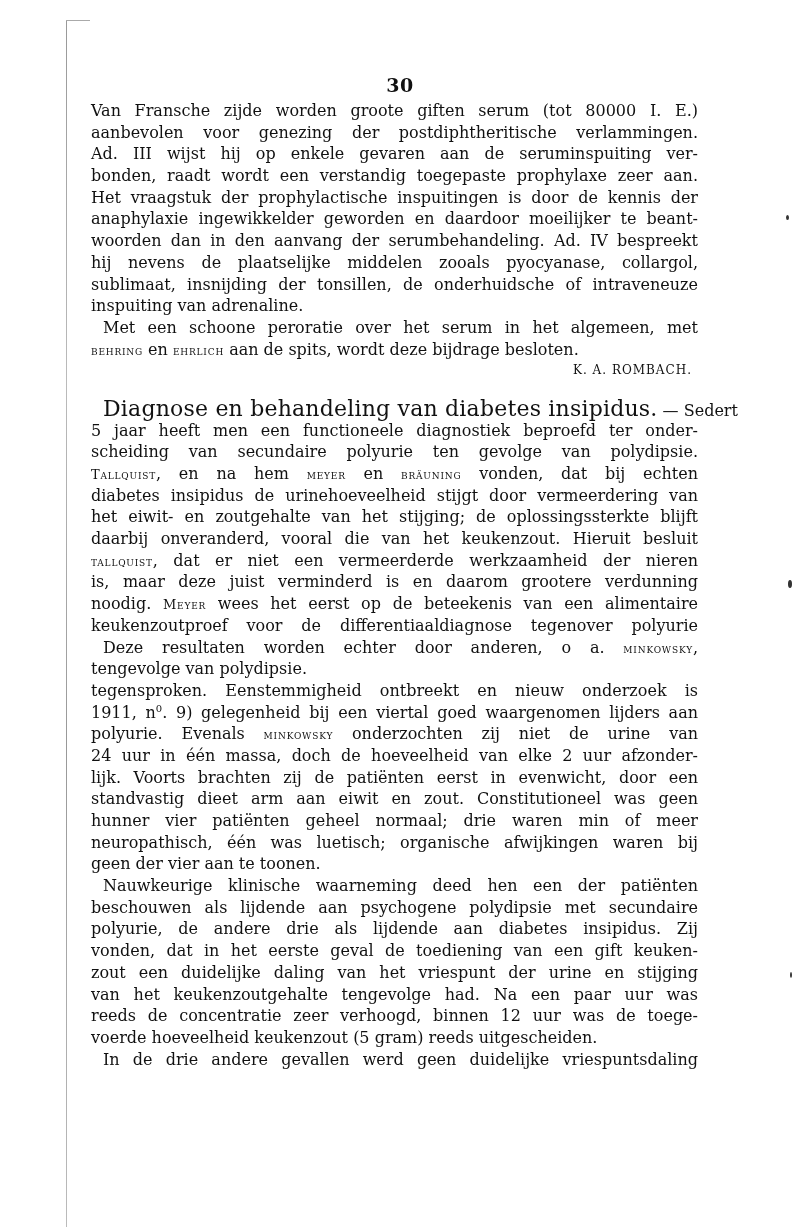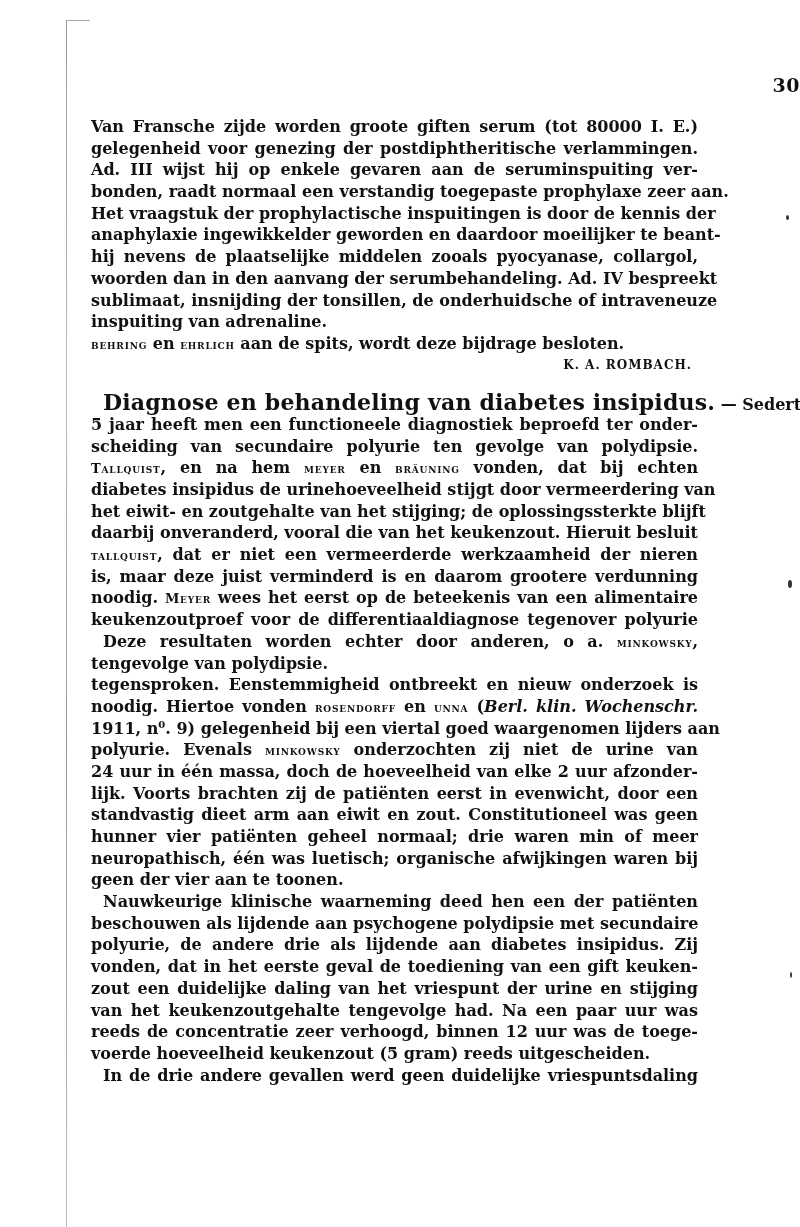--- a/index.html
+++ b/index.html
@@ -9,26 +9,26 @@
   }
   .scan-edge-left {
     position:absolute; left:66px; top:20px; width:1px; height:1207px;
     background:linear-gradient(#999,#bbb 30%,#999 60%,#bbb);
   }
   .scan-edge-top {
     position:absolute; left:66px; top:20px; width:24px; height:1px; background:#aaa;
   }
   .speck { position:absolute; background:#333; border-radius:50%; }
   .page-number {
-    position:absolute; top:74px; left:0; width:800px; text-align:right;
+    position:absolute; top:74px; left:0; width:800px; text-align:center;
     font-size:19px; font-weight:bold; letter-spacing:0.5px;
   }
   .col {
-    position:absolute; left:91px; width:607px; top:116px;
-    font-size:16px; line-height:21.7px; font-weight:bold;
+    position:absolute; left:91px; width:607px; top:100px;
+    font-size:16px; line-height:21.7px; font-weight:normal;
   }
   .ln { display:block; white-space:nowrap; text-align:justify; text-align-last:justify; height:21.7px; }
   .ln.last { text-align-last:left; }
   .ln.indent { padding-left:12px; }
   .sc { font-variant:small-caps; font-size:13px; letter-spacing:0.8px; }
   .it { font-style:italic; }
   .sig { text-align:left; text-align-last:right; font-size:12px; letter-spacing:1px; padding-right:6px; }
   .gap { height:16px; display:block; }
   .heading { font-size:22px; letter-spacing:0.2px; }
   sup { font-size:10px; line-height:0; }
@@ -41,29 +41,30 @@
 <div class="speck" style="left:786px;top:215px;width:3px;height:5px;"></div>
 <div class="speck" style="left:788px;top:580px;width:4px;height:8px;"></div>
 <div class="speck" style="left:790px;top:972px;width:2px;height:6px;"></div>
 
 <div class="page-number">30</div>
 
 <div class="col">
 
   <div>
     <span class="ln">Van Fransche zijde worden groote giften serum (tot 80000 I. E.)</span>
-    <span class="ln">gelegenheid voor genezing der postdiphtheritische verlammingen.</span>
+    <span class="ln">aanbevolen voor genezing der postdiphtheritische verlammingen.</span>
     <span class="ln">Ad. III wijst hij op enkele gevaren aan de seruminspuiting ver-</span>
-    <span class="ln">bonden, raadt normaal een verstandig toegepaste prophylaxe zeer aan.</span>
+    <span class="ln">bonden, raadt wordt een verstandig toegepaste prophylaxe zeer aan.</span>
     <span class="ln">Het vraagstuk der prophylactische inspuitingen is door de kennis der</span>
     <span class="ln">anaphylaxie ingewikkelder geworden en daardoor moeilijker te beant-</span>
+    <span class="ln">woorden dan in den aanvang der serumbehandeling. Ad. IV bespreekt</span>
     <span class="ln">hij nevens de plaatselijke middelen zooals pyocyanase, collargol,</span>
-    <span class="ln">woorden dan in den aanvang der serumbehandeling. Ad. IV bespreekt</span>
     <span class="ln">sublimaat, insnijding der tonsillen, de onderhuidsche of intraveneuze</span>
     <span class="ln last">inspuiting van adrenaline.</span>
+    <span class="ln indent">Met een schoone peroratie over het serum in het algemeen, met</span>
     <span class="ln last"><span class="sc">behring</span><span> en </span><span class="sc">ehrlich</span><span> aan de spits, wordt deze bijdrage besloten.</span></span>
     <span class="ln sig">K. A. ROMBACH.</span>
   </div>
 
   <span class="gap"></span>
 
   <div>
     <span class="ln indent"><span class="heading">Diagnose en behandeling van diabetes insipidus.</span><span> — Sedert</span></span>
     <span class="ln">5 jaar heeft men een functioneele diagnostiek beproefd ter onder-</span>
     <span class="ln">scheiding van secundaire polyurie ten gevolge van polydipsie.</span>
@@ -72,21 +73,20 @@
     <span class="ln">het eiwit- en zoutgehalte van het stijging; de oplossingssterkte blijft</span>
     <span class="ln">daarbij onveranderd, vooral die van het keukenzout. Hieruit besluit</span>
     <span class="ln"><span class="sc">tallquist</span><span>, dat er niet een vermeerderde werkzaamheid der nieren</span></span>
     <span class="ln">is, maar deze juist verminderd is en daarom grootere verdunning</span>
     <span class="ln"><span>noodig. </span><span class="sc">Meyer</span><span> wees het eerst op de beteekenis van een alimentaire</span></span>
     <span class="ln">keukenzoutproef voor de differentiaaldiagnose tegenover polyurie</span>
     <span class="ln indent"><span>Deze resultaten worden echter door anderen, o a. </span><span class="sc">minkowsky</span><span>,</span></span>
 
     <span class="ln last">tengevolge van polydipsie.</span>
     <span class="ln">tegensproken. Eenstemmigheid ontbreekt en nieuw onderzoek is</span>
-    <span class="ln"><span>noodig. Hiertoe vonden </span><span class="sc">rosendorff</span><span> en </span><span class="sc">unna</span><span> (</span><span class="it">Berl. klin. Wochenschr.</span></span>
     <span class="ln"><span>1911, n</span><sup>0</sup><span>. 9) gelegenheid bij een viertal goed waargenomen lijders aan</span></span>
     <span class="ln"><span>polyurie. Evenals </span><span class="sc">minkowsky</span><span> onderzochten zij niet de urine van</span></span>
     <span class="ln">24 uur in één massa, doch de hoeveelheid van elke 2 uur afzonder-</span>
     <span class="ln">lijk. Voorts brachten zij de patiënten eerst in evenwicht, door een</span>
     <span class="ln">standvastig dieet arm aan eiwit en zout. Constitutioneel was geen</span>
     <span class="ln">hunner vier patiënten geheel normaal; drie waren min of meer</span>
     <span class="ln">neuropathisch, één was luetisch; organische afwijkingen waren bij</span>
     <span class="ln last">geen der vier aan te toonen.</span>
 
     <span class="ln indent">Nauwkeurige klinische waarneming deed hen een der patiënten</span>

